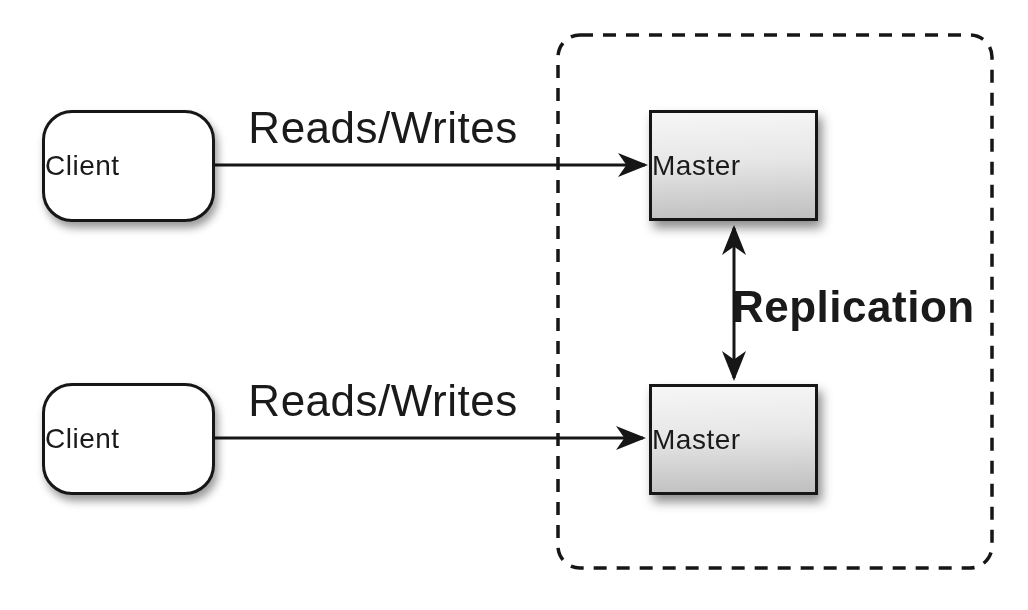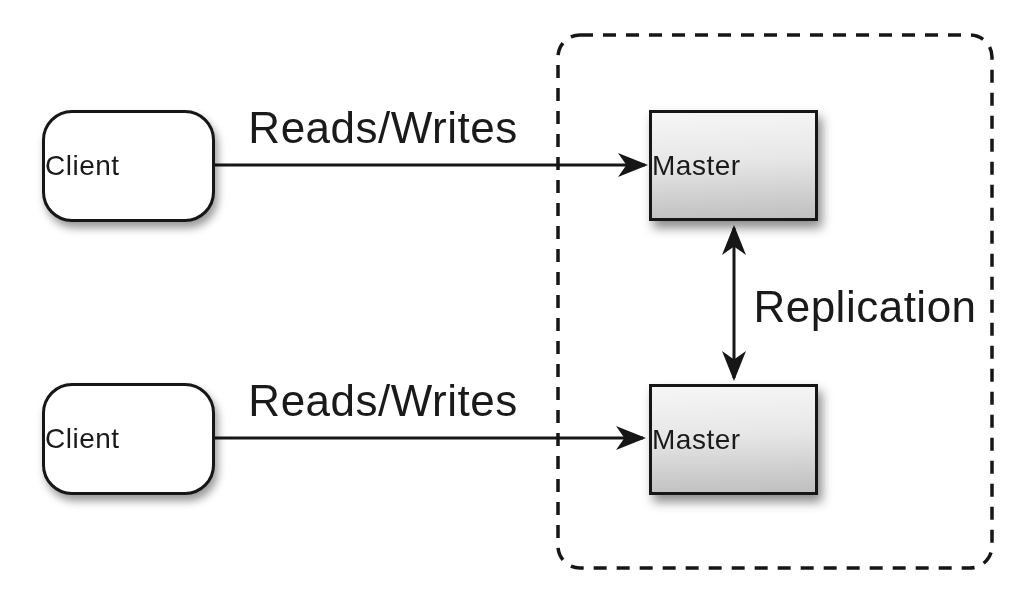--- a/index.html
+++ b/index.html
@@ -74,21 +74,21 @@
     position: absolute;
     z-index: 2;
     font-size: 44px;
     color: var(--text, #1a1a1a);
     text-align: center;
     white-space: nowrap;
     letter-spacing: 0.5px;
   }
   .rw-label-top   { left: 233px; width: 300px; top: 103px; }
   .rw-label-bottom{ left: 233px; width: 300px; top: 376px; }
-  .replication-label { left: 748px; width: 234px; top: 282px; }
+  .replication-label { left: 732px; width: 234px; top: 282px; font-weight: bold; }
 </style>
 </head>
 <body>
 
 <div class="canvas">
 
   <svg class="edges-layer" viewBox="0 0 1028 610" xmlns="http://www.w3.org/2000/svg">
     <defs>
       <marker id="arrow" viewBox="0 0 10 8" refX="9" refY="4" markerWidth="10" markerHeight="8" orient="auto-start-reverse">
         <path class="arrowhead-fill" d="M0,0 L10,4 L0,8 L2.8,4 Z"></path>

